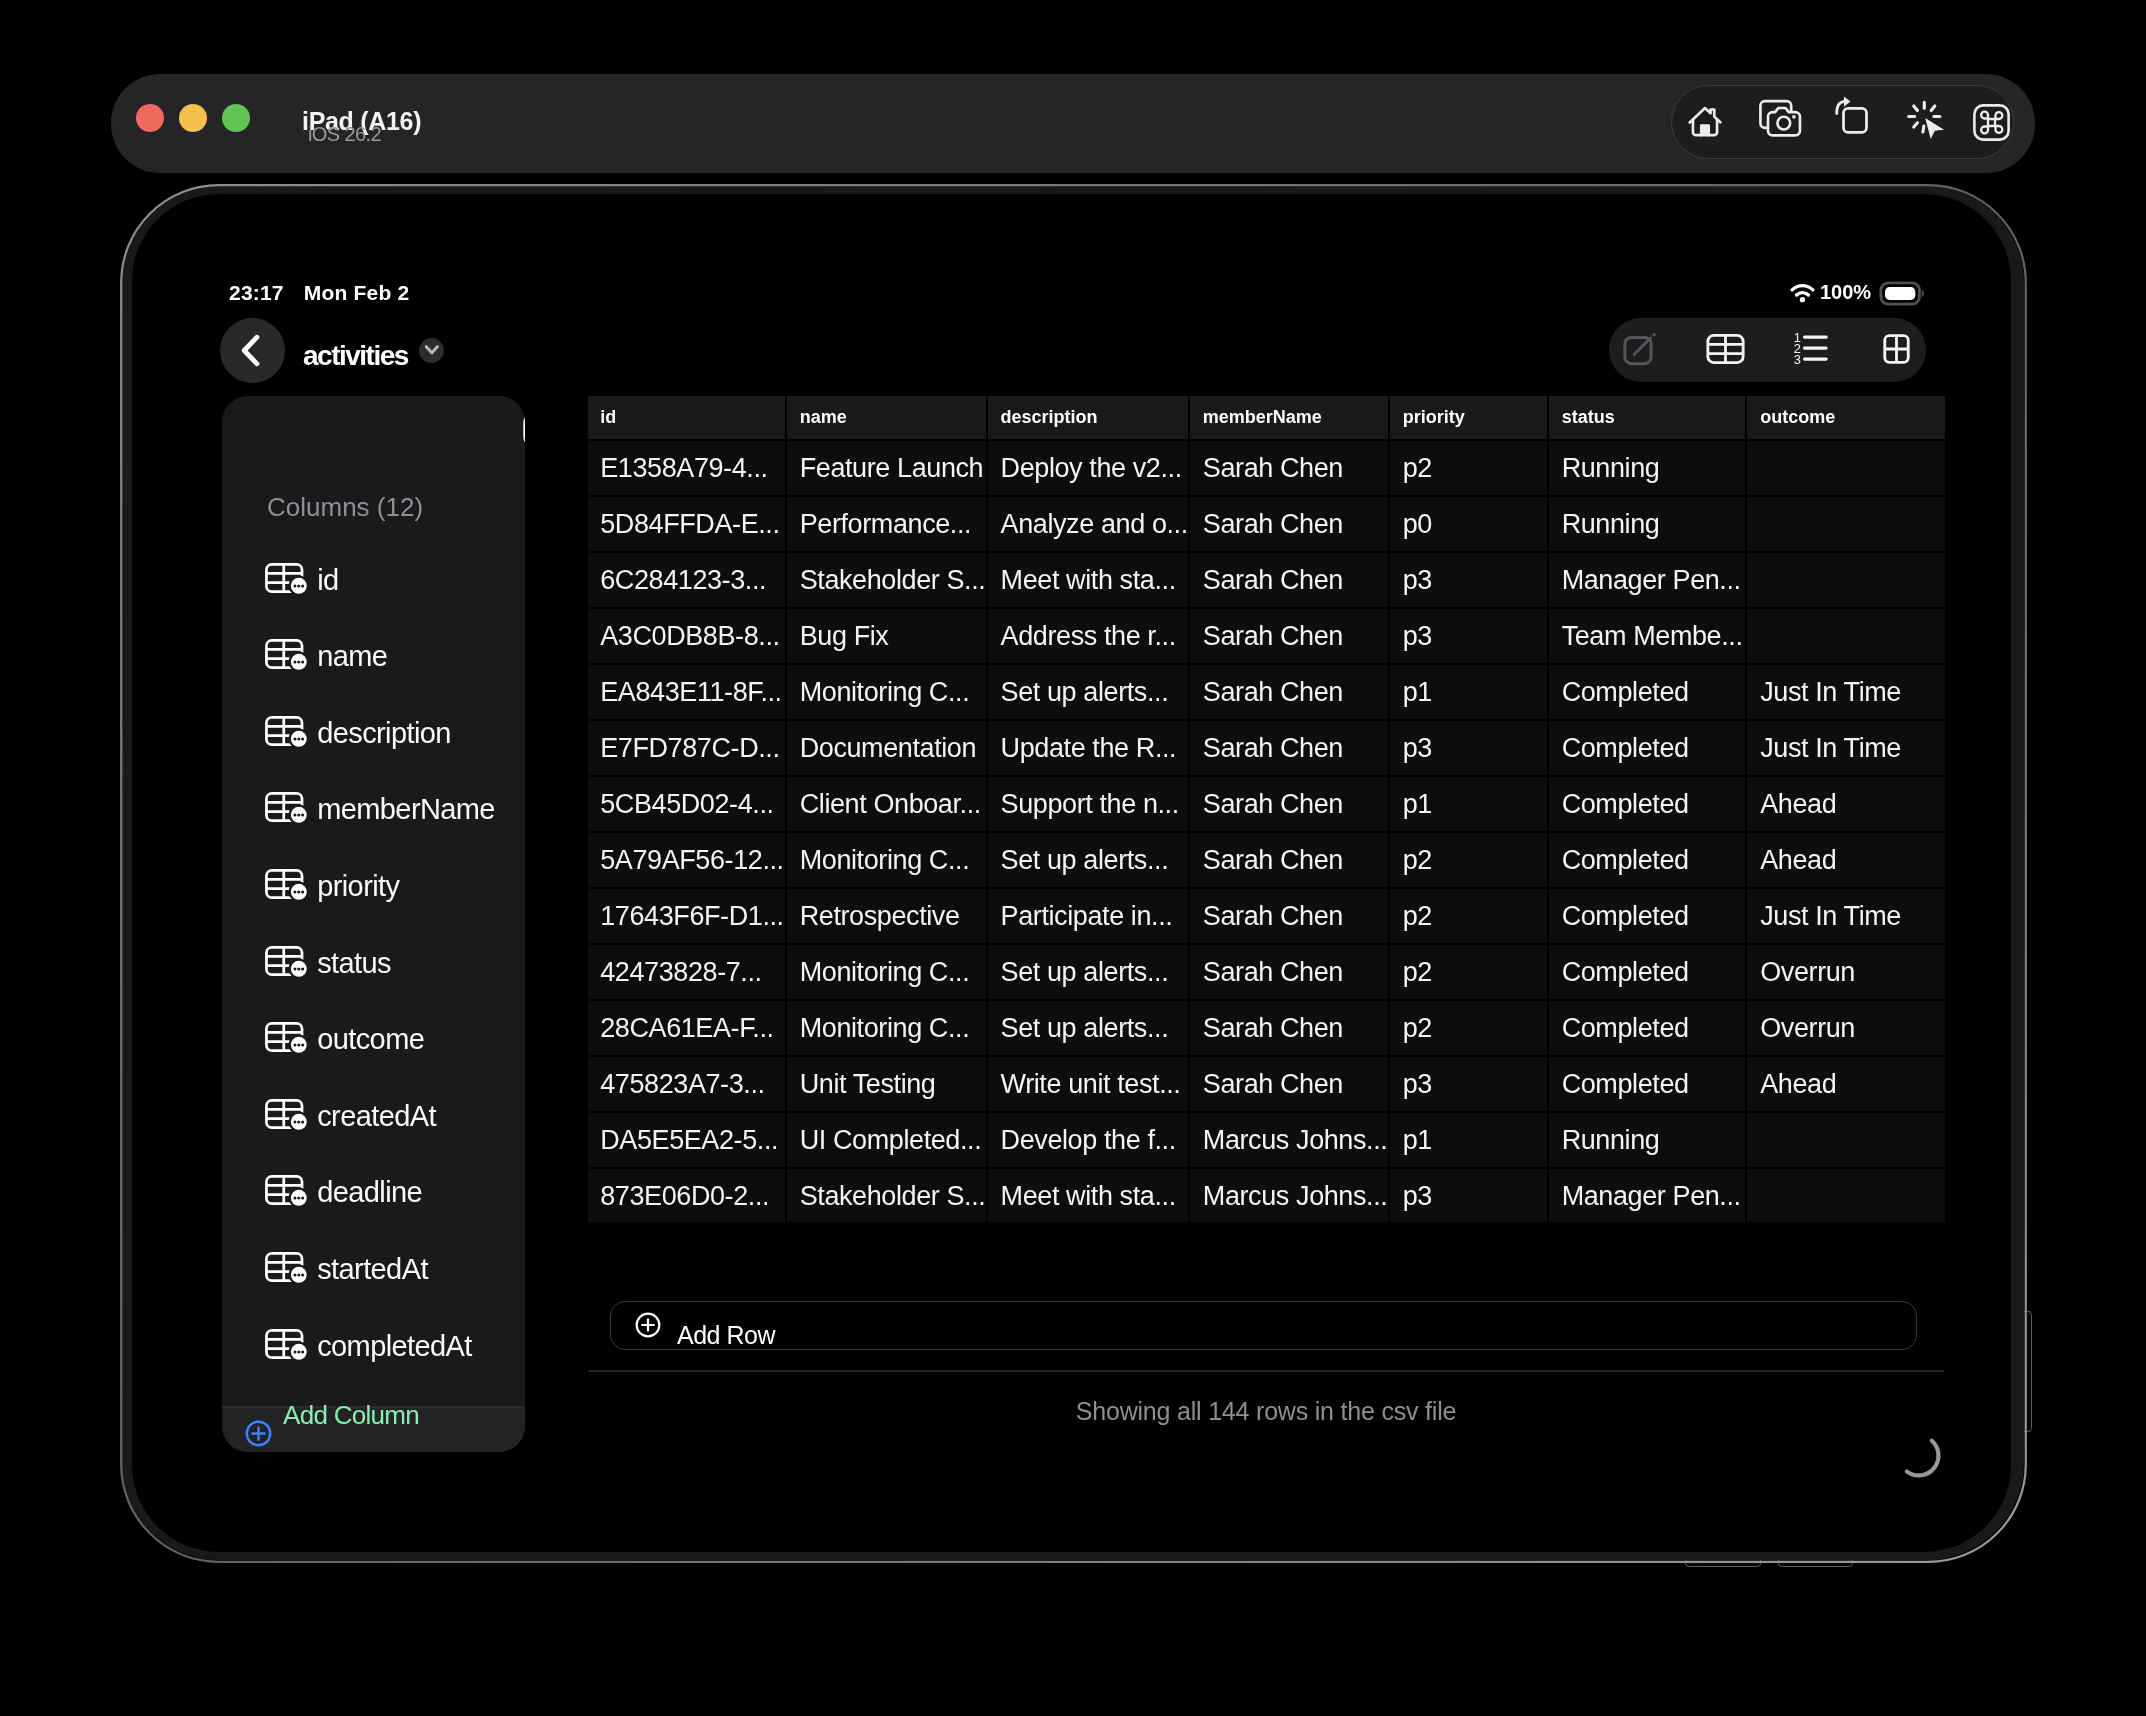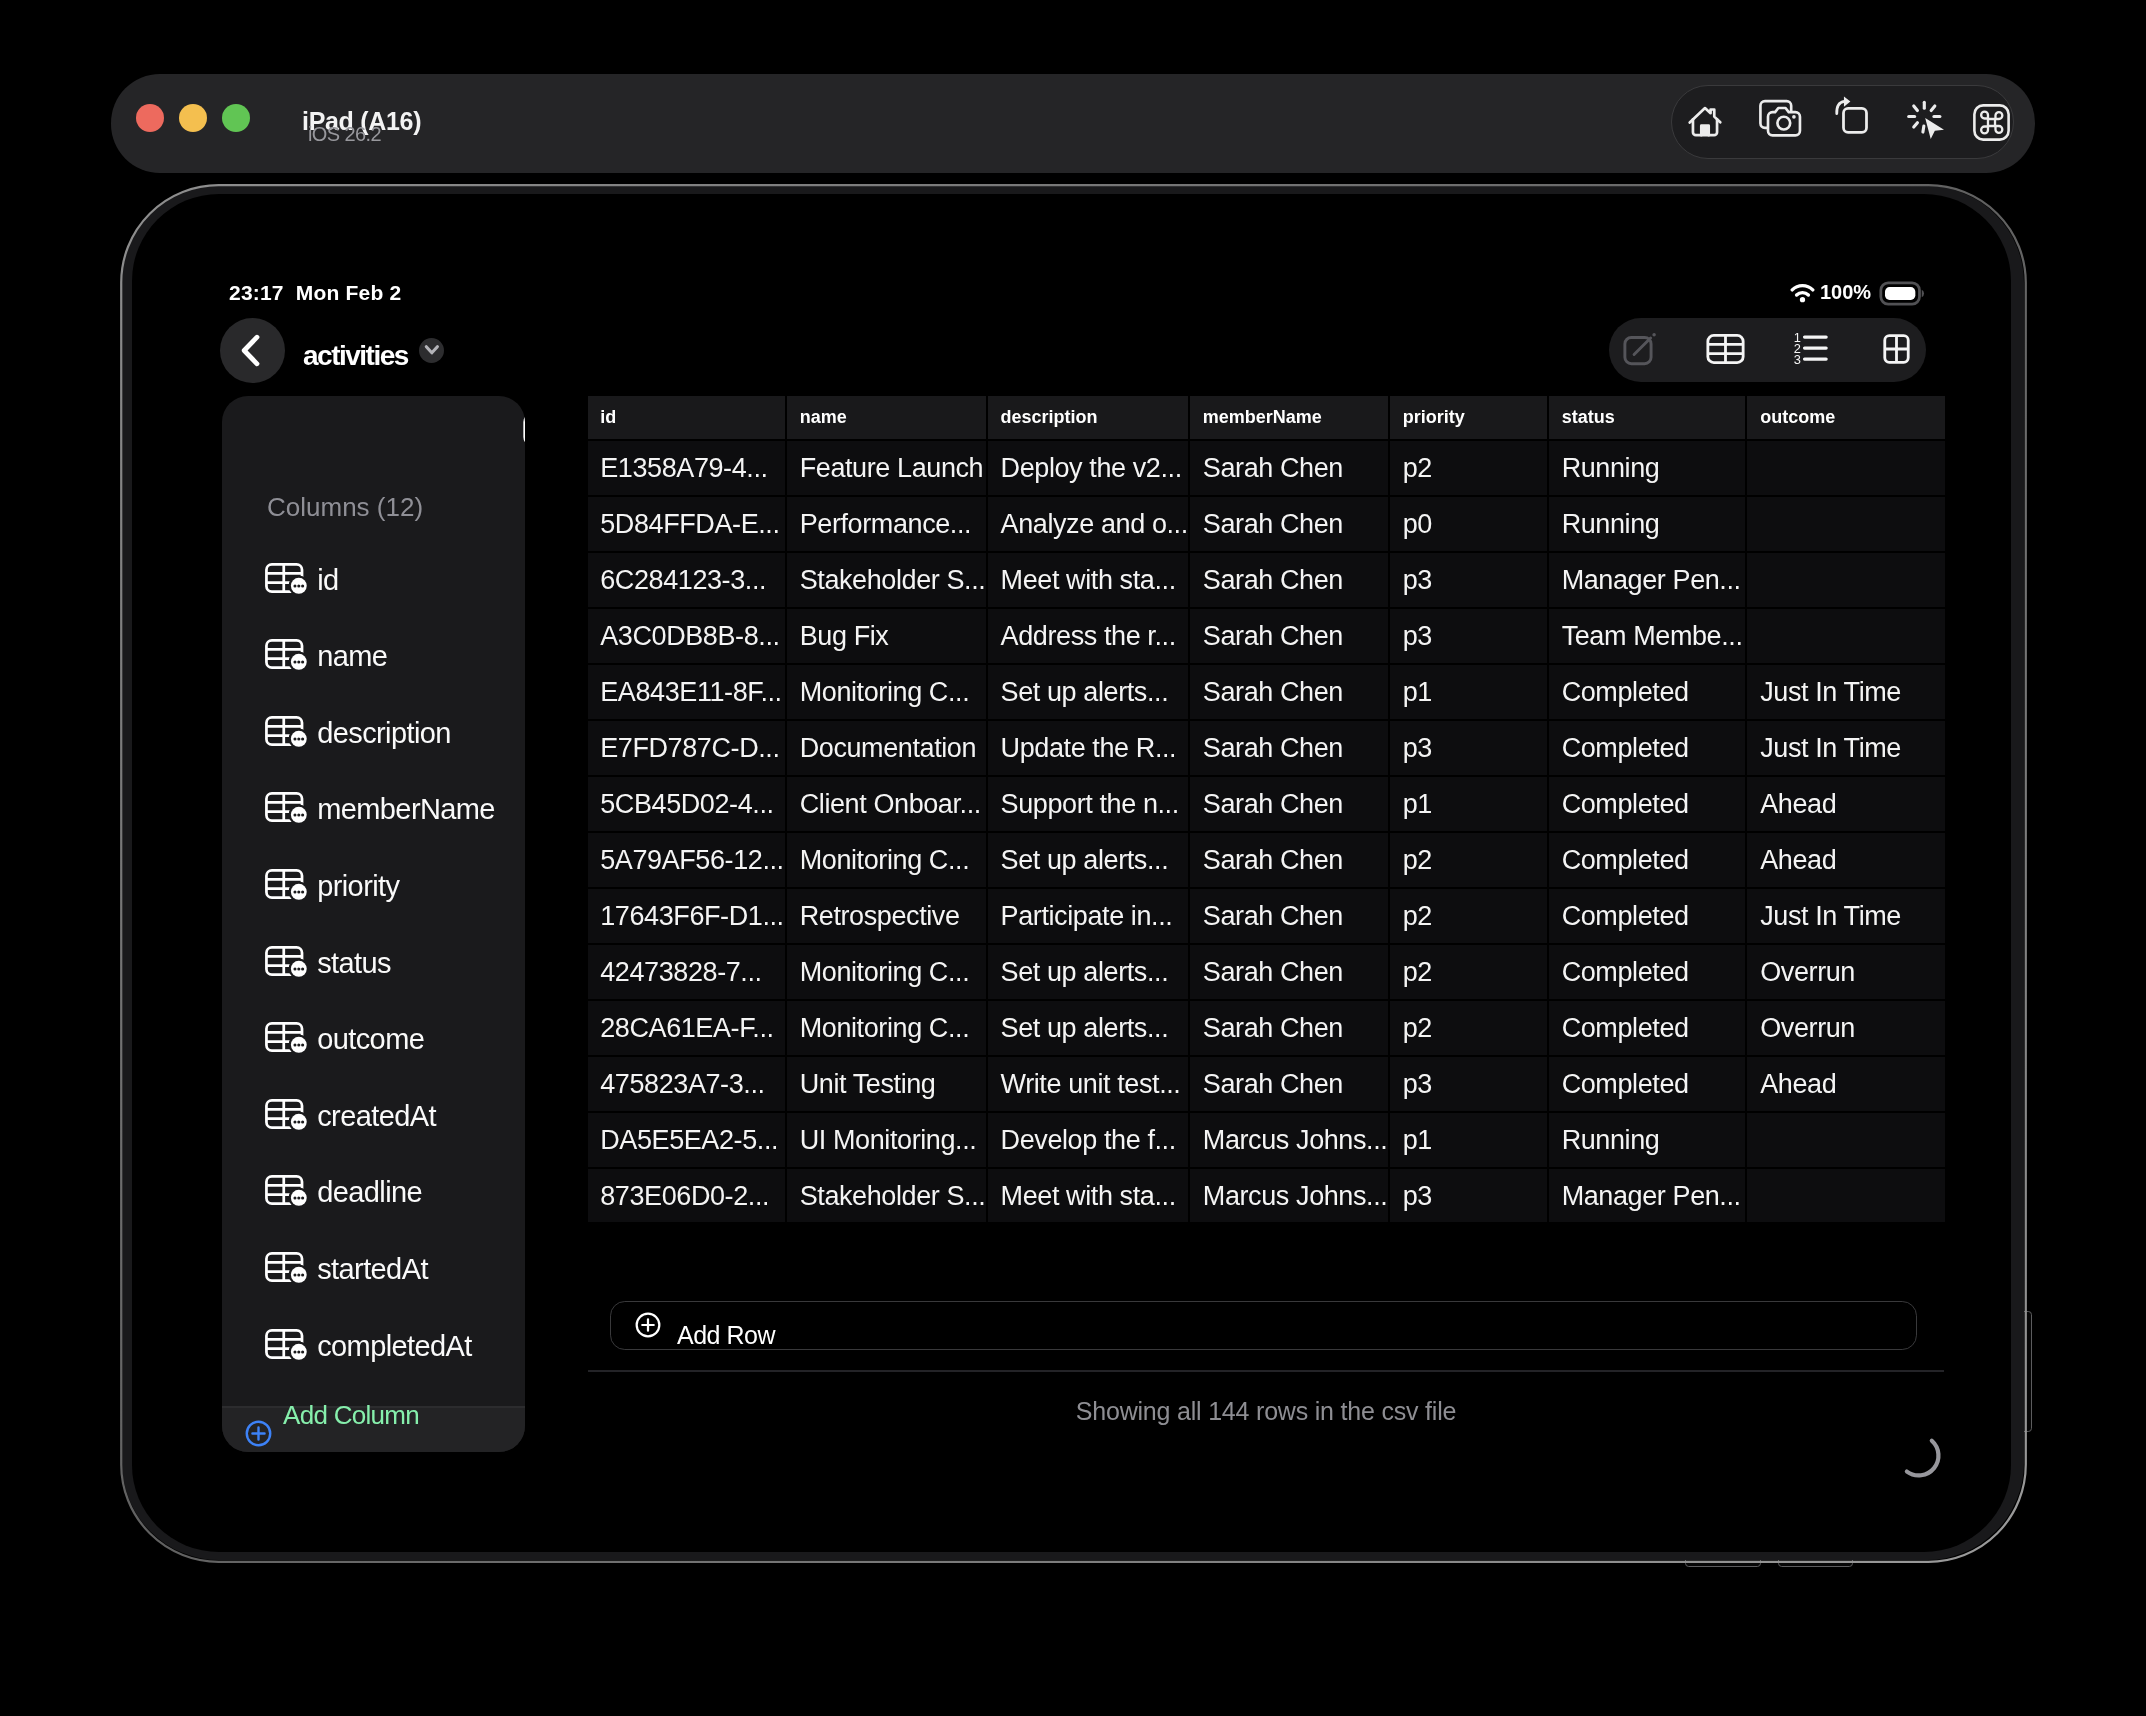--- a/index.html
+++ b/index.html
@@ -78,21 +78,21 @@
 <defs>
       <linearGradient id="fg" x1="0" y1="0" x2="1" y2="1">
 <stop offset="0" stop-color="#8f8f8f"></stop>
         <stop offset="0.5" stop-color="#606060"></stop>
         <stop offset="1" stop-color="#9b9b9b"></stop>
 </linearGradient>
     </defs>
 <rect x="1.3" y="1.3" width="2063.4" height="1491.4" rx="105.5" stroke="url(#fg)" stroke-width="2.4"></rect>
 </svg>
 <div class="abs" id="screen"></div>
-<div class="abs" id="status_l">23:17<span style="margin-left:12px">Mon Feb 2</span></div>
+<div class="abs" id="status_l">23:17<span style="margin-left:20px">Mon Feb 2</span></div>
 <svg class="abs" style="left:1790px;top:283px" width="25" height="20" viewBox="0 0 27 22" fill="none" stroke="#fff" stroke-width="3.7" stroke-linecap="round">
 <path d="M2.2 7.6 A16 16 0 0 1 24.8 7.6"></path>
 <path d="M7 13.2 A9.3 9.3 0 0 1 20 13.2"></path>
 <circle cx="13.5" cy="18.3" r="2.9" fill="#fff" stroke="none"></circle>
 </svg>
 <svg class="abs" style="left:1879px;top:281px" width="46" height="25" viewBox="0 0 50 27" fill="none">
 <rect x="2" y="2" width="42" height="23" rx="8" stroke="#515154" stroke-width="3"></rect>
 <rect x="6.5" y="6.5" width="33" height="14" rx="5" fill="#fff"></rect>
 <path d="M46.5 9.5 a4.5 4.5 0 0 1 0 8 z" fill="#515154"></path>
 </svg>
@@ -403,21 +403,21 @@
           <td>475823A7-3...</td>
           <td>Unit Testing</td>
           <td>Write unit test...</td>
           <td>Sarah Chen</td>
           <td>p3</td>
           <td>Completed</td>
           <td>Ahead</td>
         </tr>
 <tr>
           <td>DA5E5EA2-5...</td>
-          <td>UI Monitoring...</td>
+          <td>UI Completed...</td>
           <td>Develop the f...</td>
           <td>Marcus Johns...</td>
           <td>p1</td>
           <td>Running</td>
           <td></td>
         </tr>
 <tr>
           <td>873E06D0-2...</td>
           <td>Stakeholder S...</td>
           <td>Meet with sta...</td>

